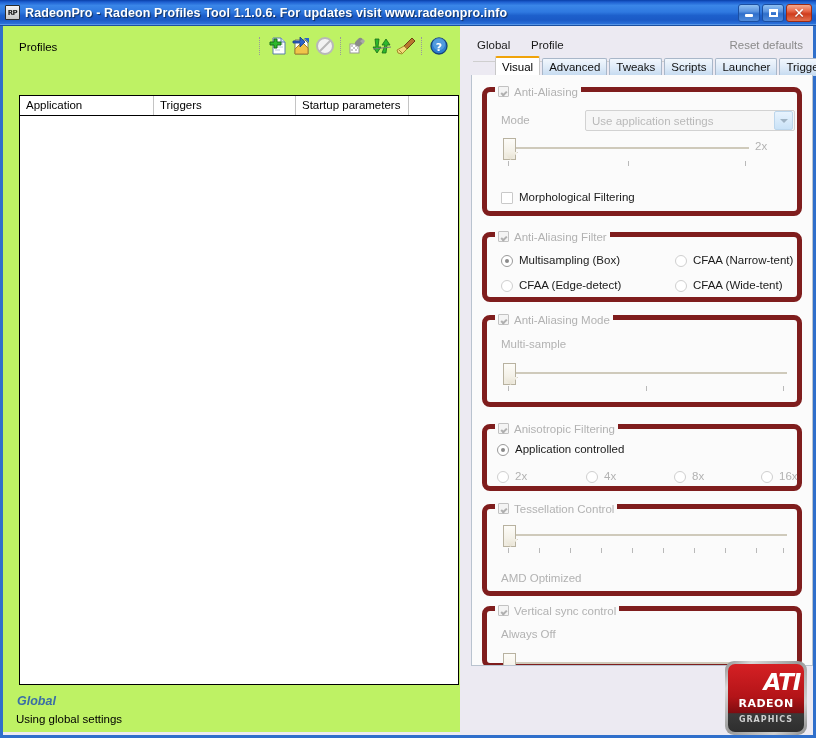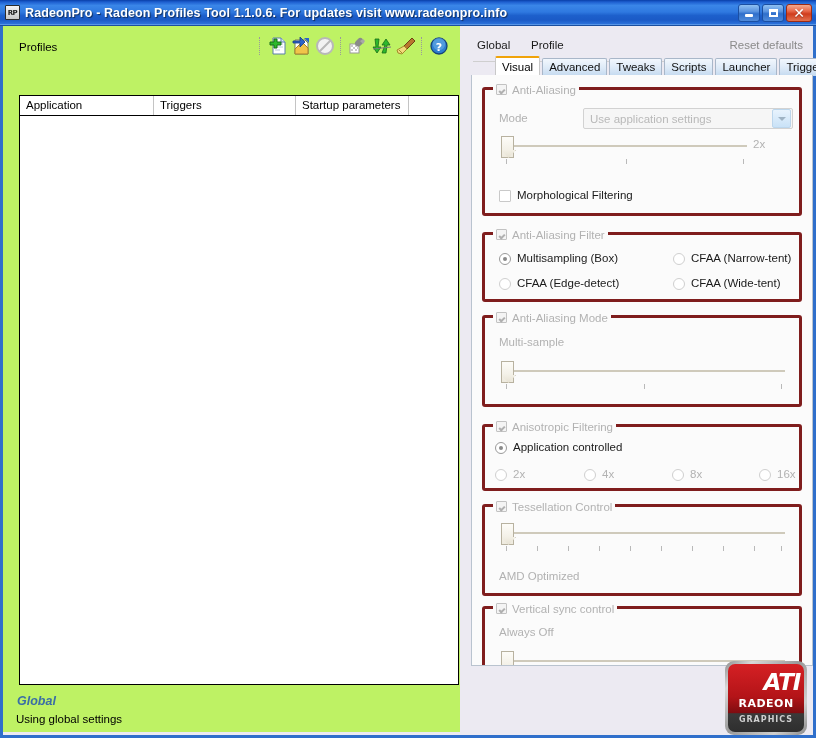--- a/index.html
+++ b/index.html
@@ -153,21 +153,21 @@
   }
   .tabpage{
     position:absolute;left:8px;top:49px;width:342px;height:591px;
     background:#fbfbfb;border:1px solid #b9c3cf;border-top:none;
     box-sizing:border-box;overflow:hidden;
   }
 
   
   .grp{
     position:absolute;left:10px;width:320px;
-    border:3px solid #7f1d1d;border-radius:3px;
+    border:5px solid #7f1d1d;border-radius:8px;
     box-sizing:border-box;background:#fbfbfb;
   }
   .grp-cap{
     position:absolute;left:8px;top:-8px;height:15px;
     background:#fbfbfb;padding:0 3px;
     display:flex;align-items:center;
   }
   .grp-cap .cb{
     width:11px;height:11px;box-sizing:border-box;
     border:1px solid #c2c2c2;background:#f4f4f4;

